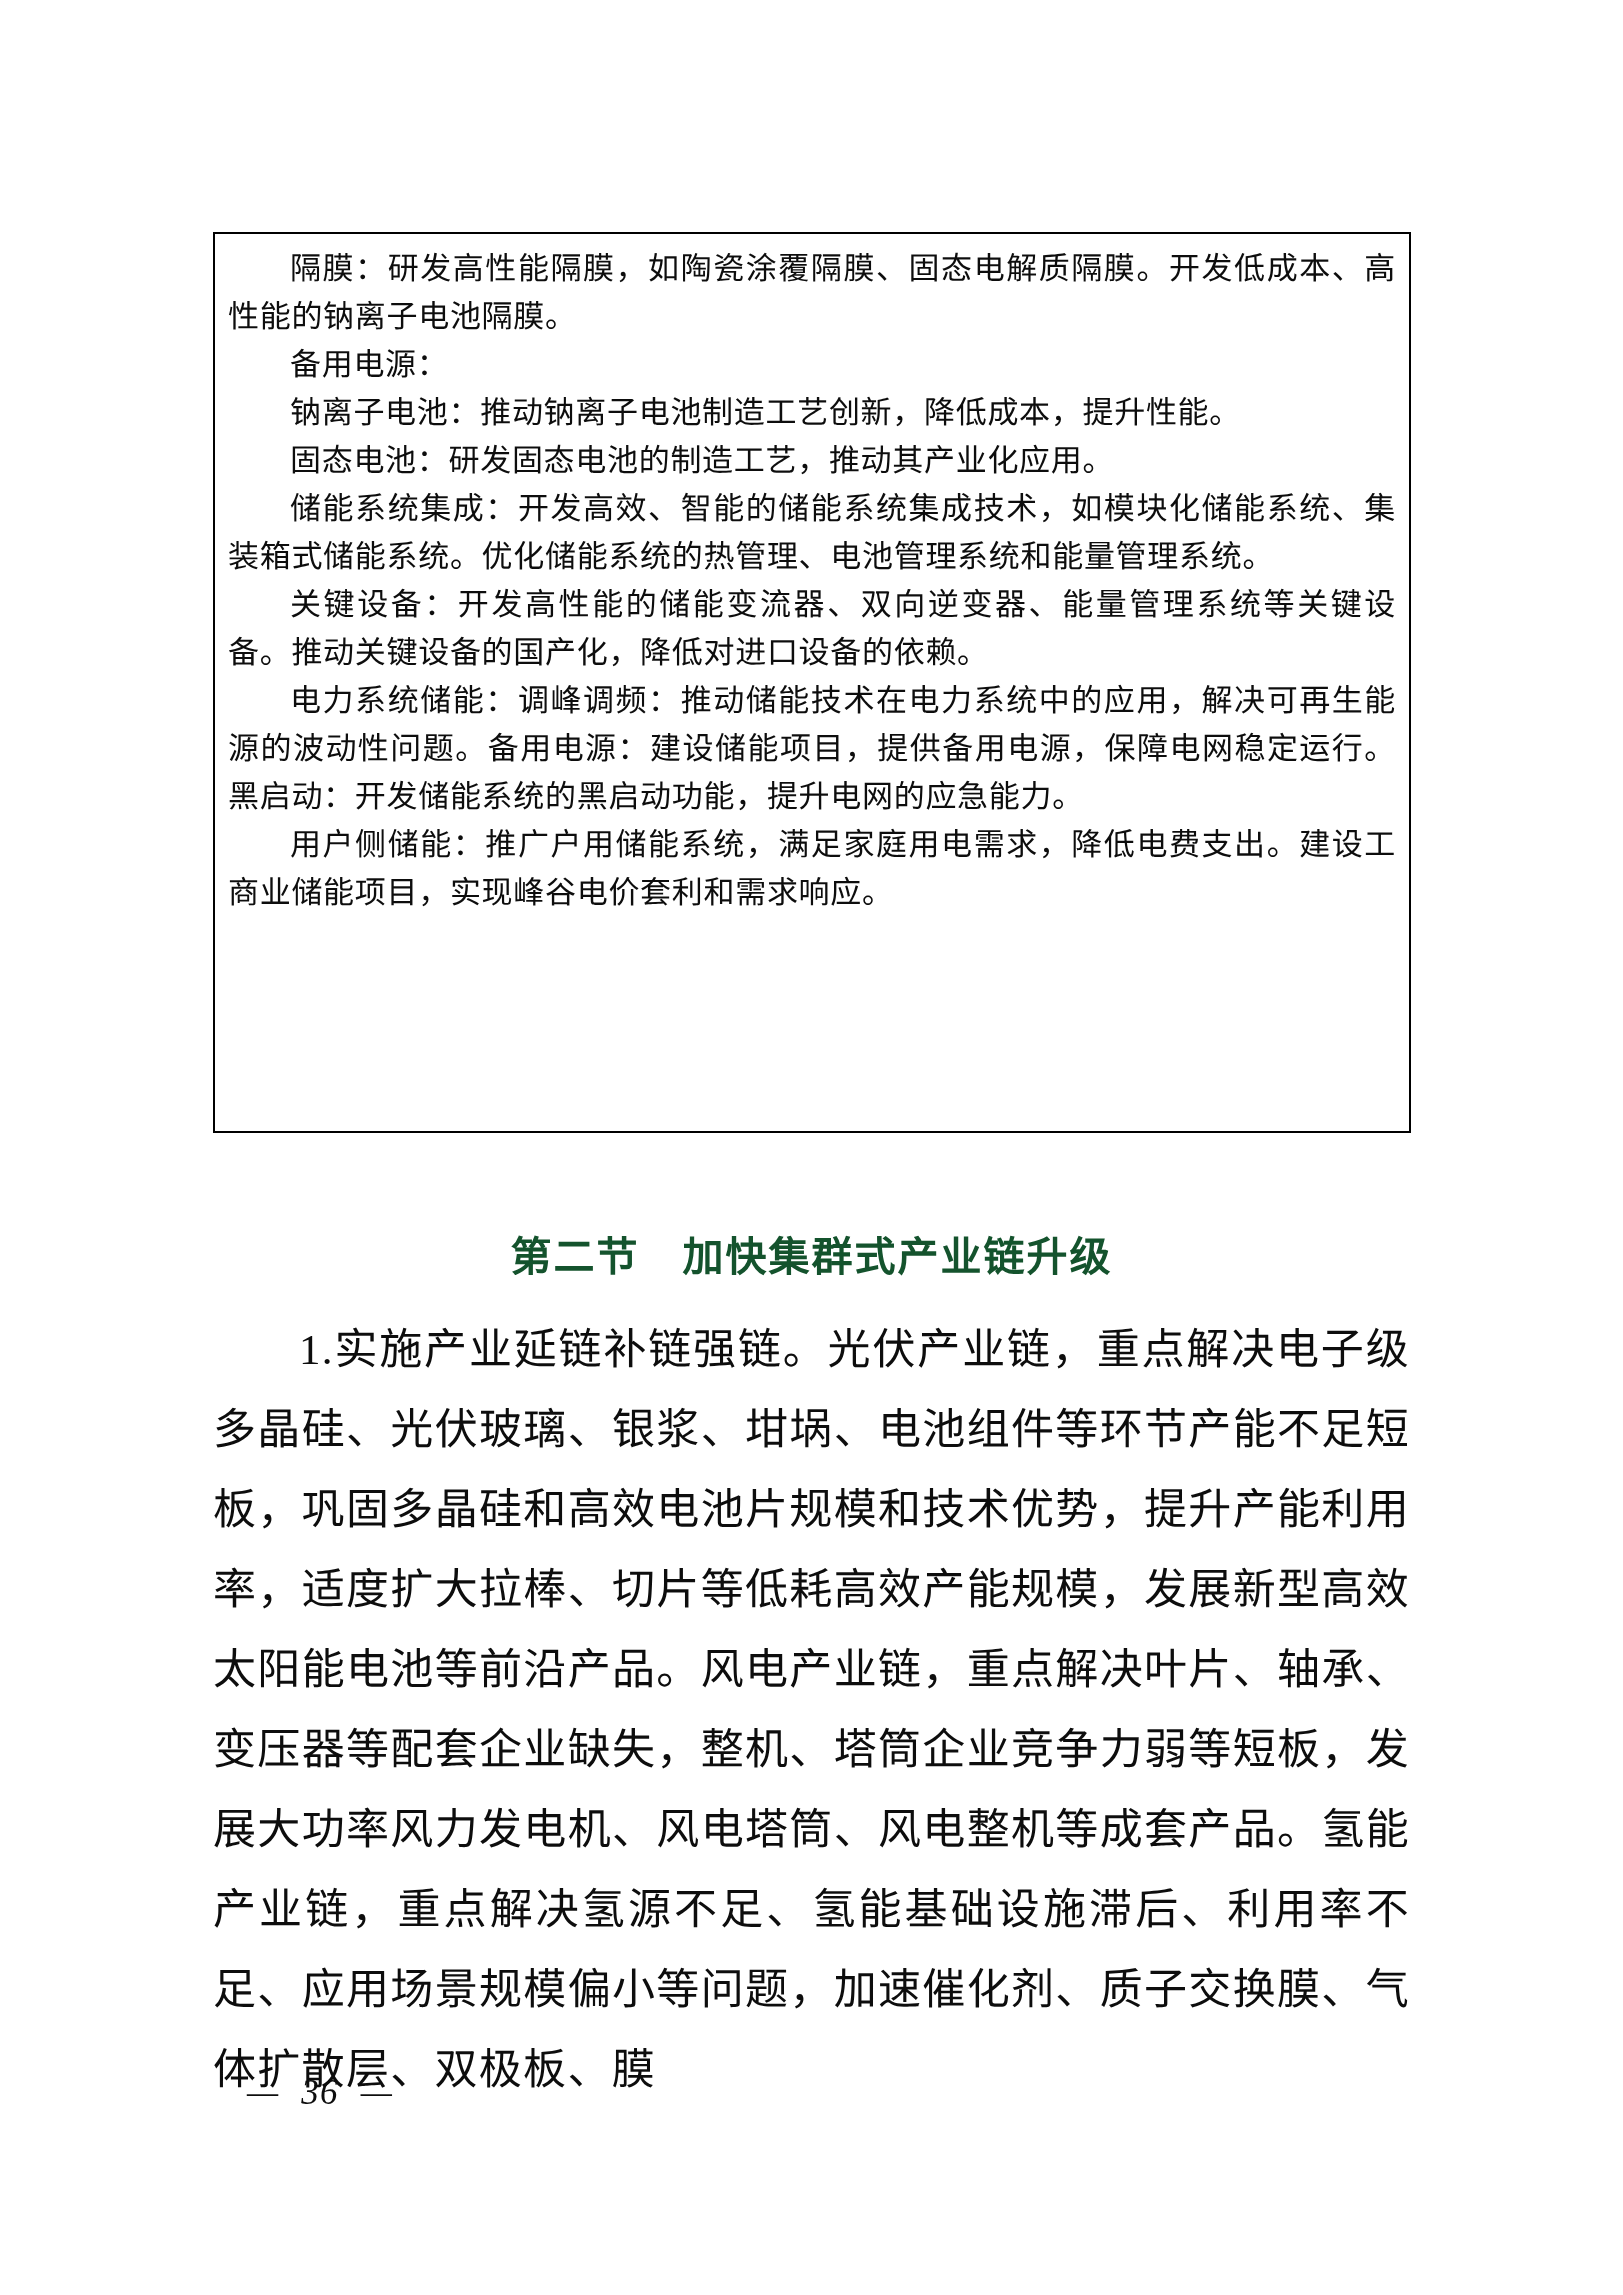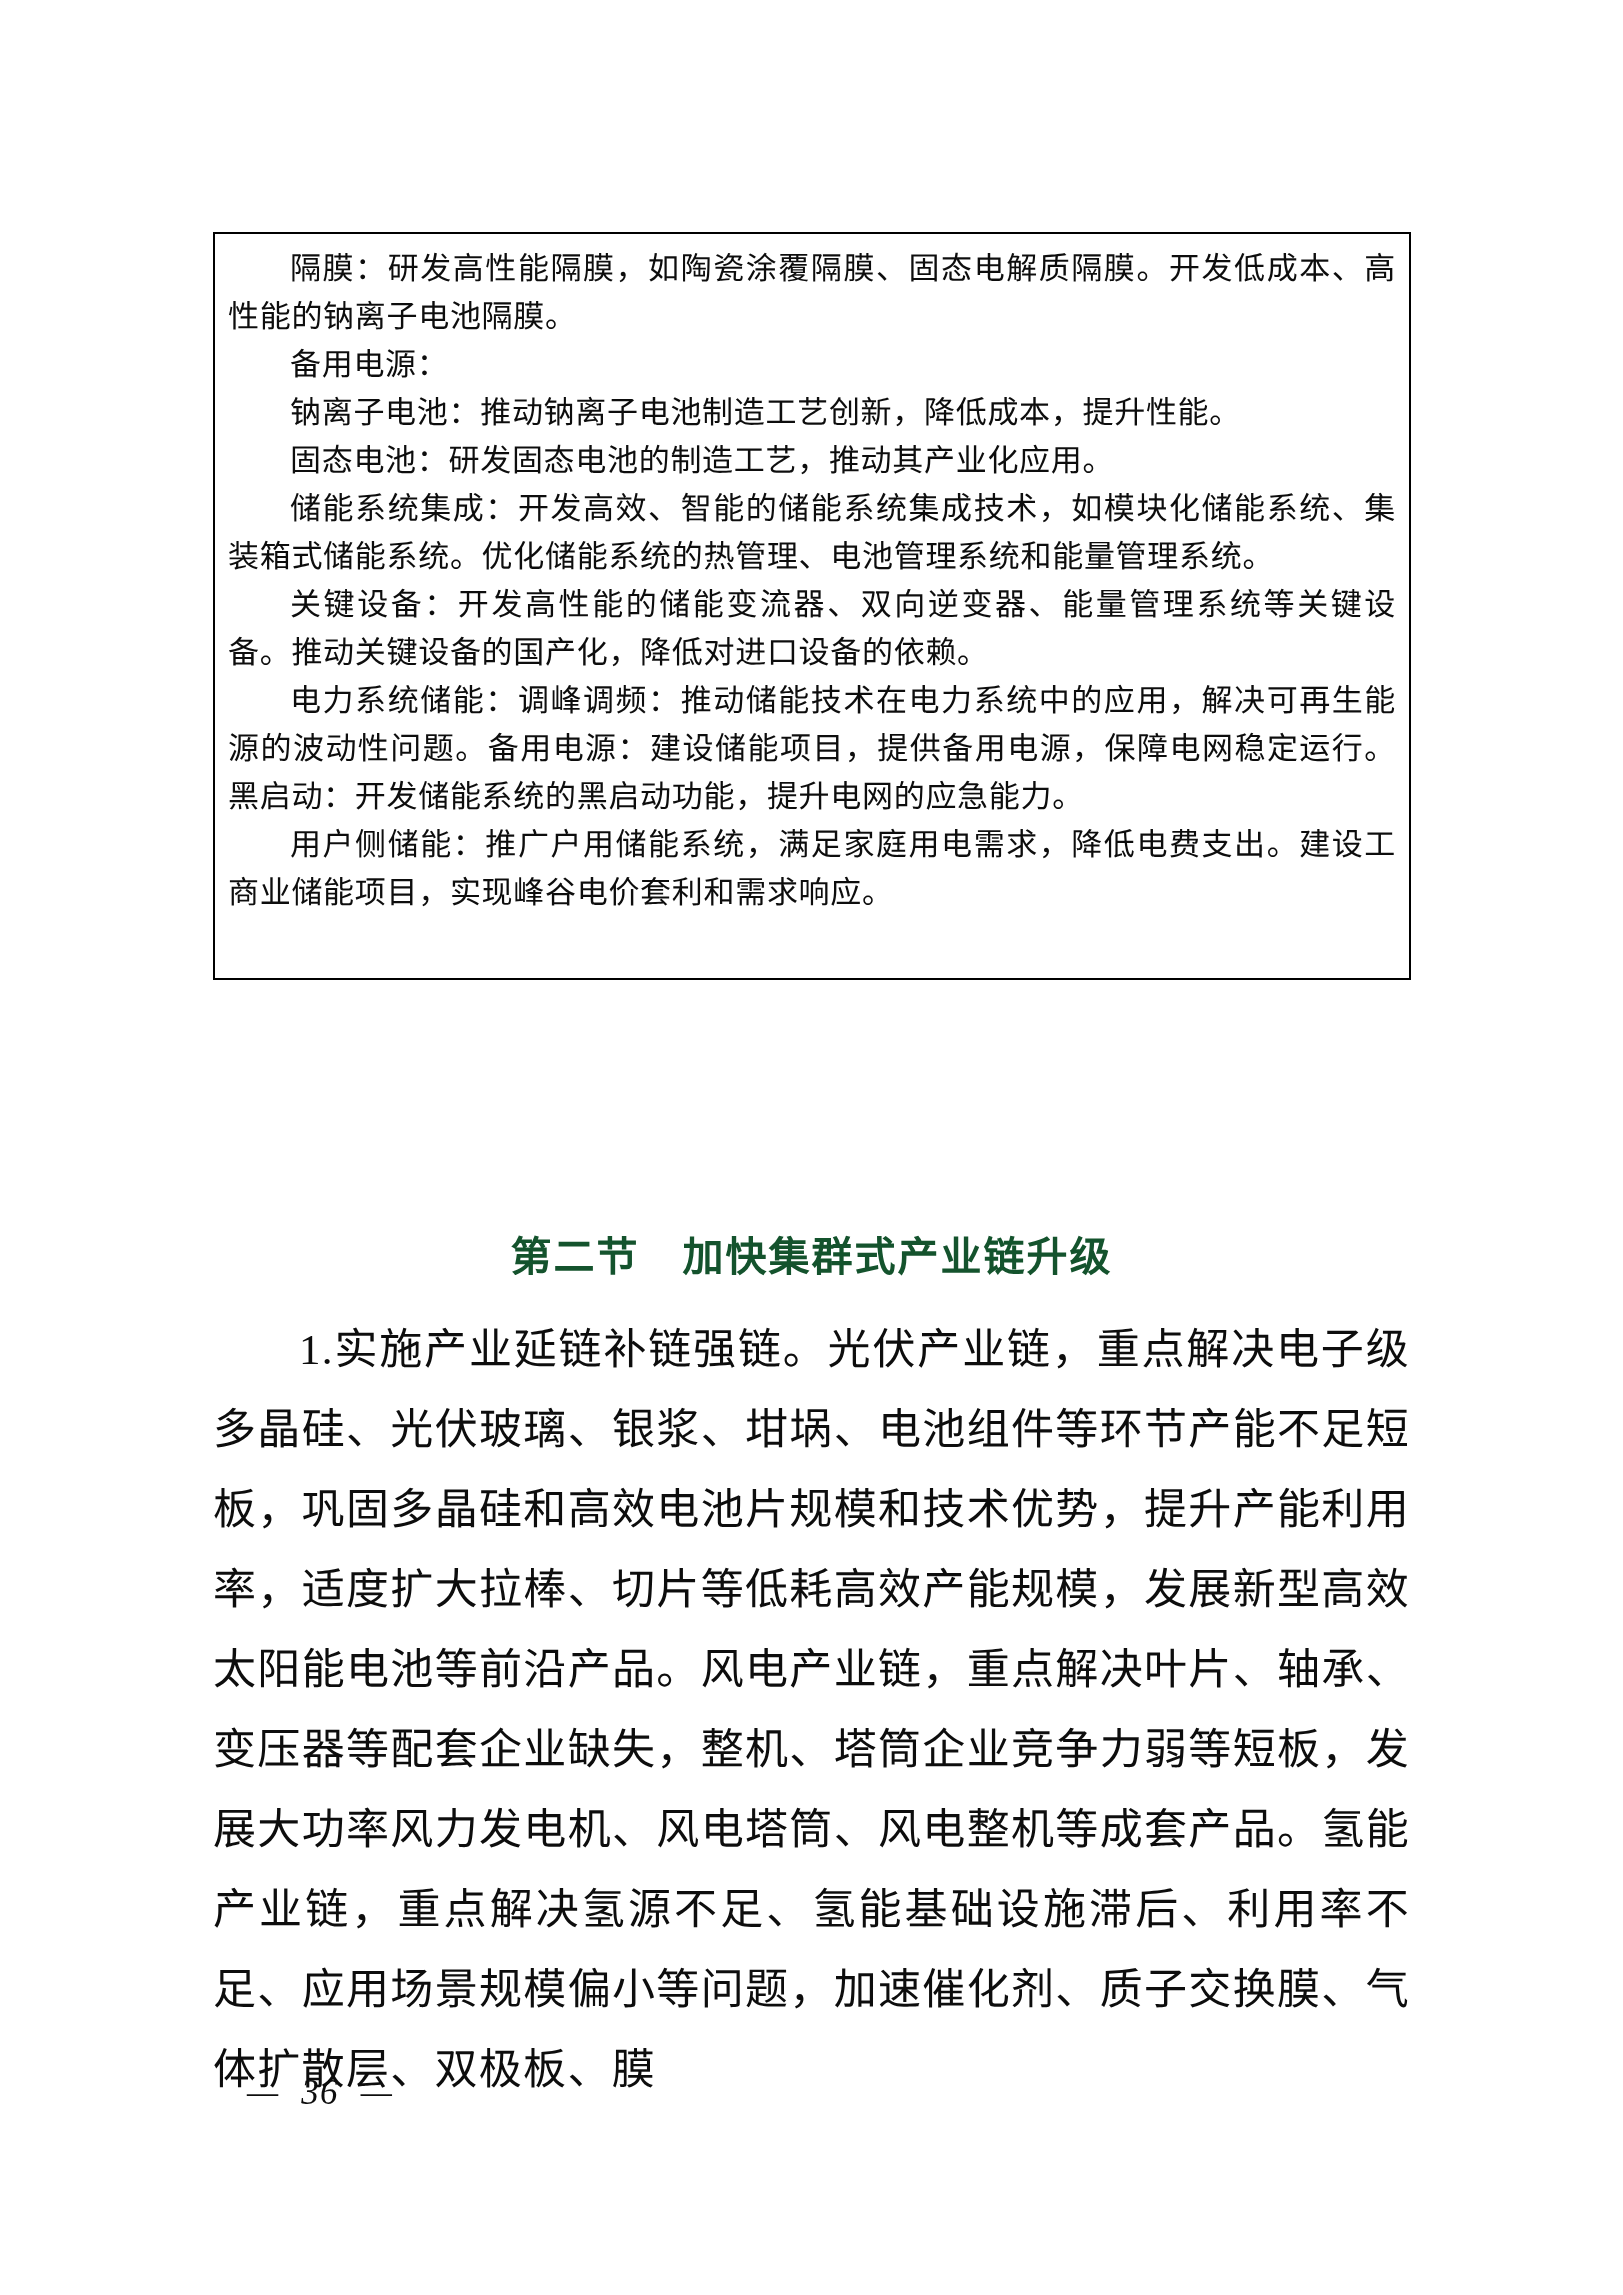--- a/index.html
+++ b/index.html
@@ -12,21 +12,21 @@
     color: #0d0d0d;
     font-family: "Liberation Serif", "DejaVu Serif", serif;
     overflow: hidden;
     margin: 0 auto;
   }
   .info-box {
     position: absolute;
     left: 213px;
     top: 232px;
     width: 1198px;
-    height: 748px;
+    height: 901px;
     border: 2.6px solid #000000;
     padding: 10.5px 13px;
     background: #ffffff;
   }
   .info-box p {
     font-size: 31px;
     line-height: 48px;
     letter-spacing: 0.7px;
     text-align: justify;
     text-indent: 2em;

